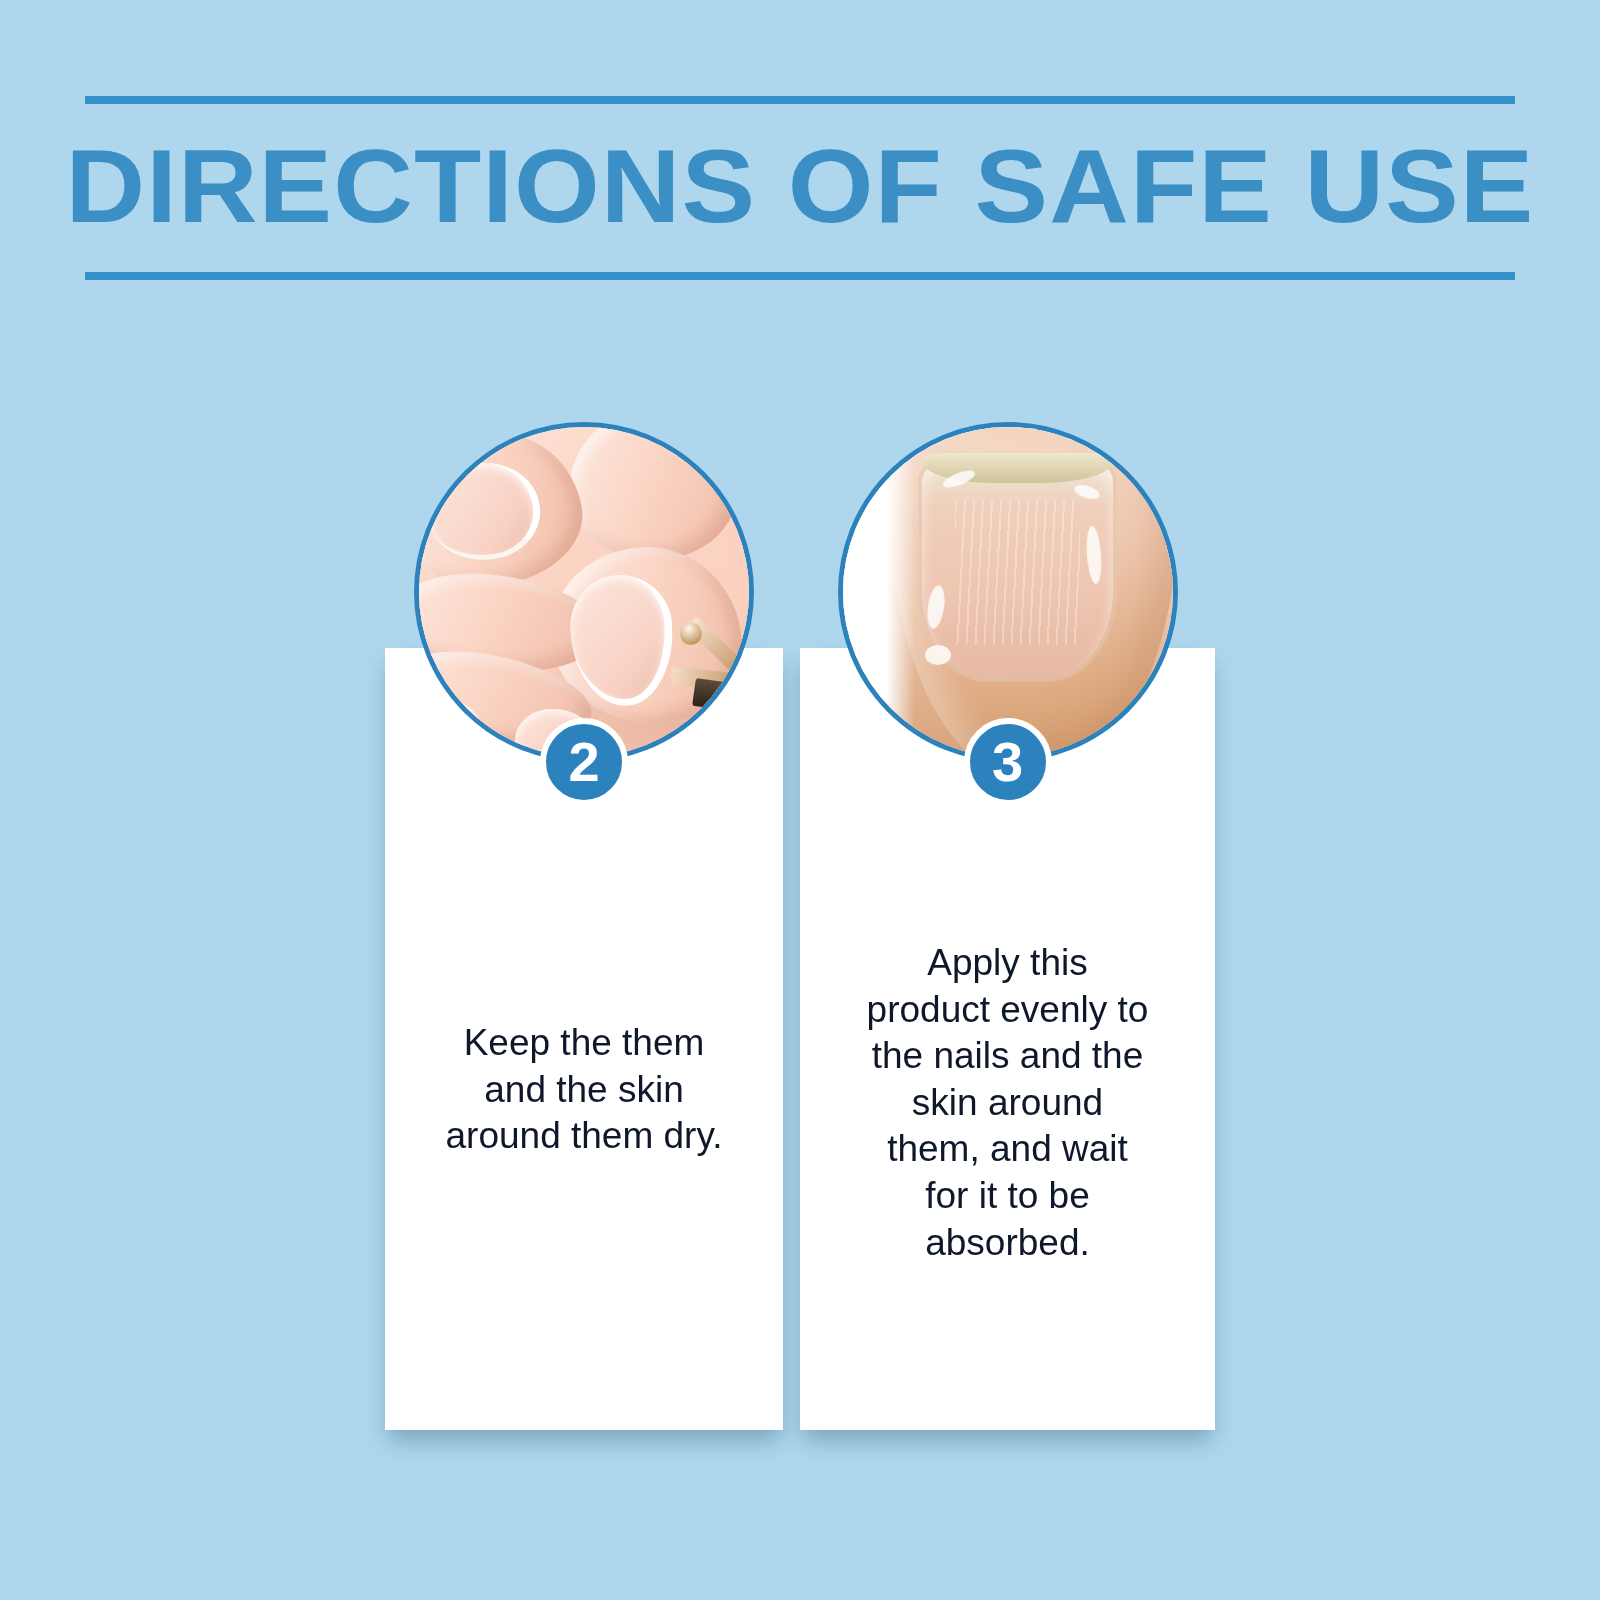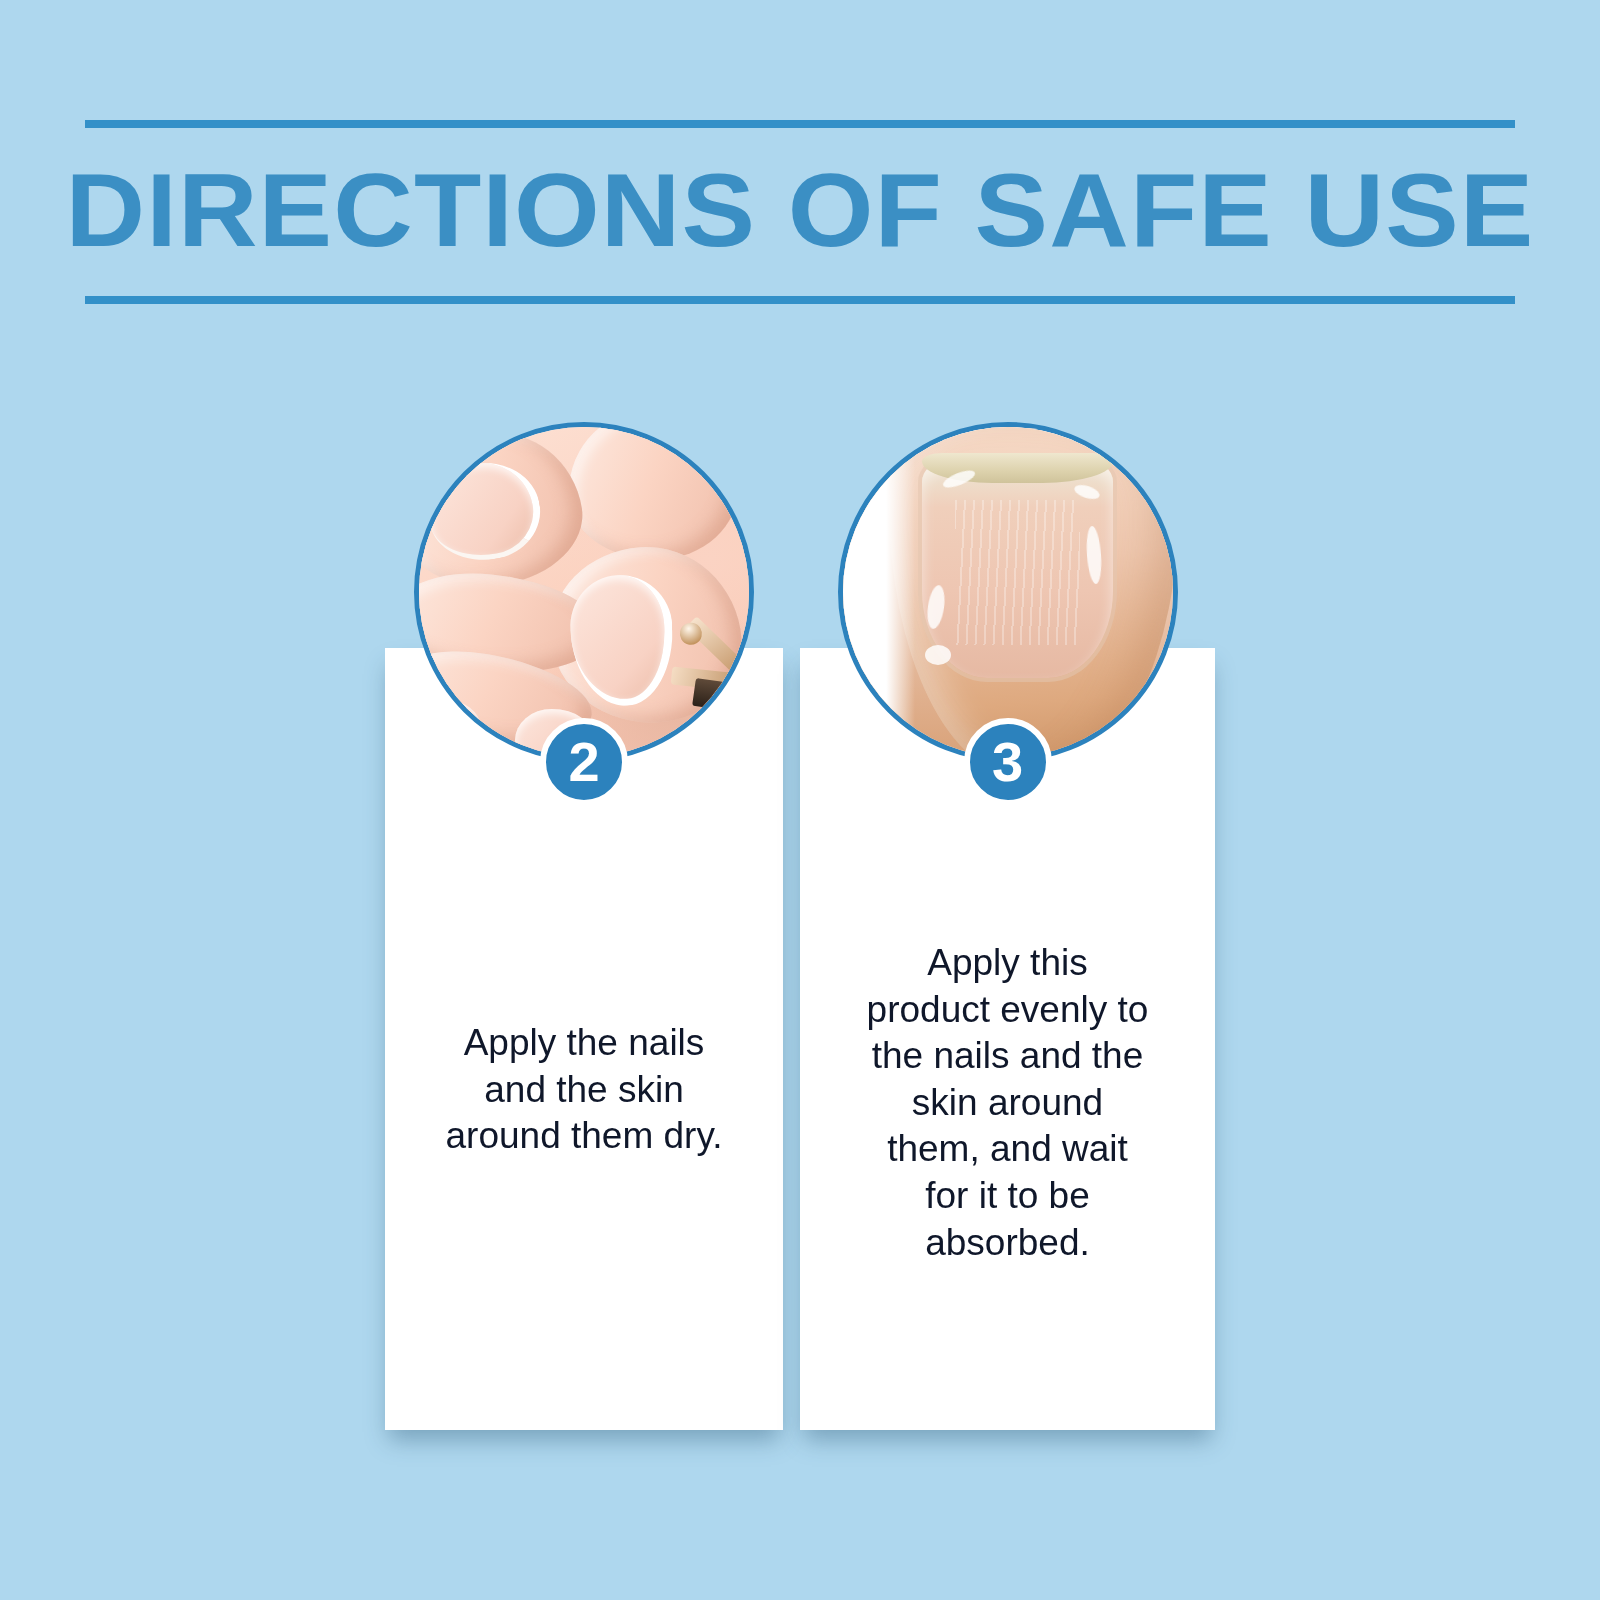--- a/index.html
+++ b/index.html
@@ -12,21 +12,21 @@
     background: #aed7ee;
     font-family: "Liberation Sans", sans-serif;
     overflow: hidden;
     position: relative;
   }
 
   
   .header {
     position: absolute;
     left: 85px;
-    top: 120px;
+    top: 96px;
     width: 1430px;
   }
   .rule {
     height: 8px;
     background: #3390c8;
     width: 100%;
   }
   .rule.bottom { margin-top: 0; }
   .page-title {
     font-family: "Liberation Sans Narrow", "Liberation Sans", sans-serif;
@@ -309,21 +309,21 @@
             <div class="arm arm1"></div>
             <div class="arm arm2"></div>
             <div class="jaw"></div>
             <div class="pivot"></div>
           </div>
         </div>
       </div>
       <div class="badge">2</div>
     </div>
 
-    <div class="caption">Apply the nails and the skin around them dry.</div>
+    <div class="caption">Keep the them and the skin around them dry.</div>
   </div>
 
   <div class="card step-3">
 
     <div class="photo-wrap">
       <div class="photo">
         <div class="macro">
           <div class="fingertip"></div>
           <div class="whitegap"></div>
           <div class="nail"></div>

